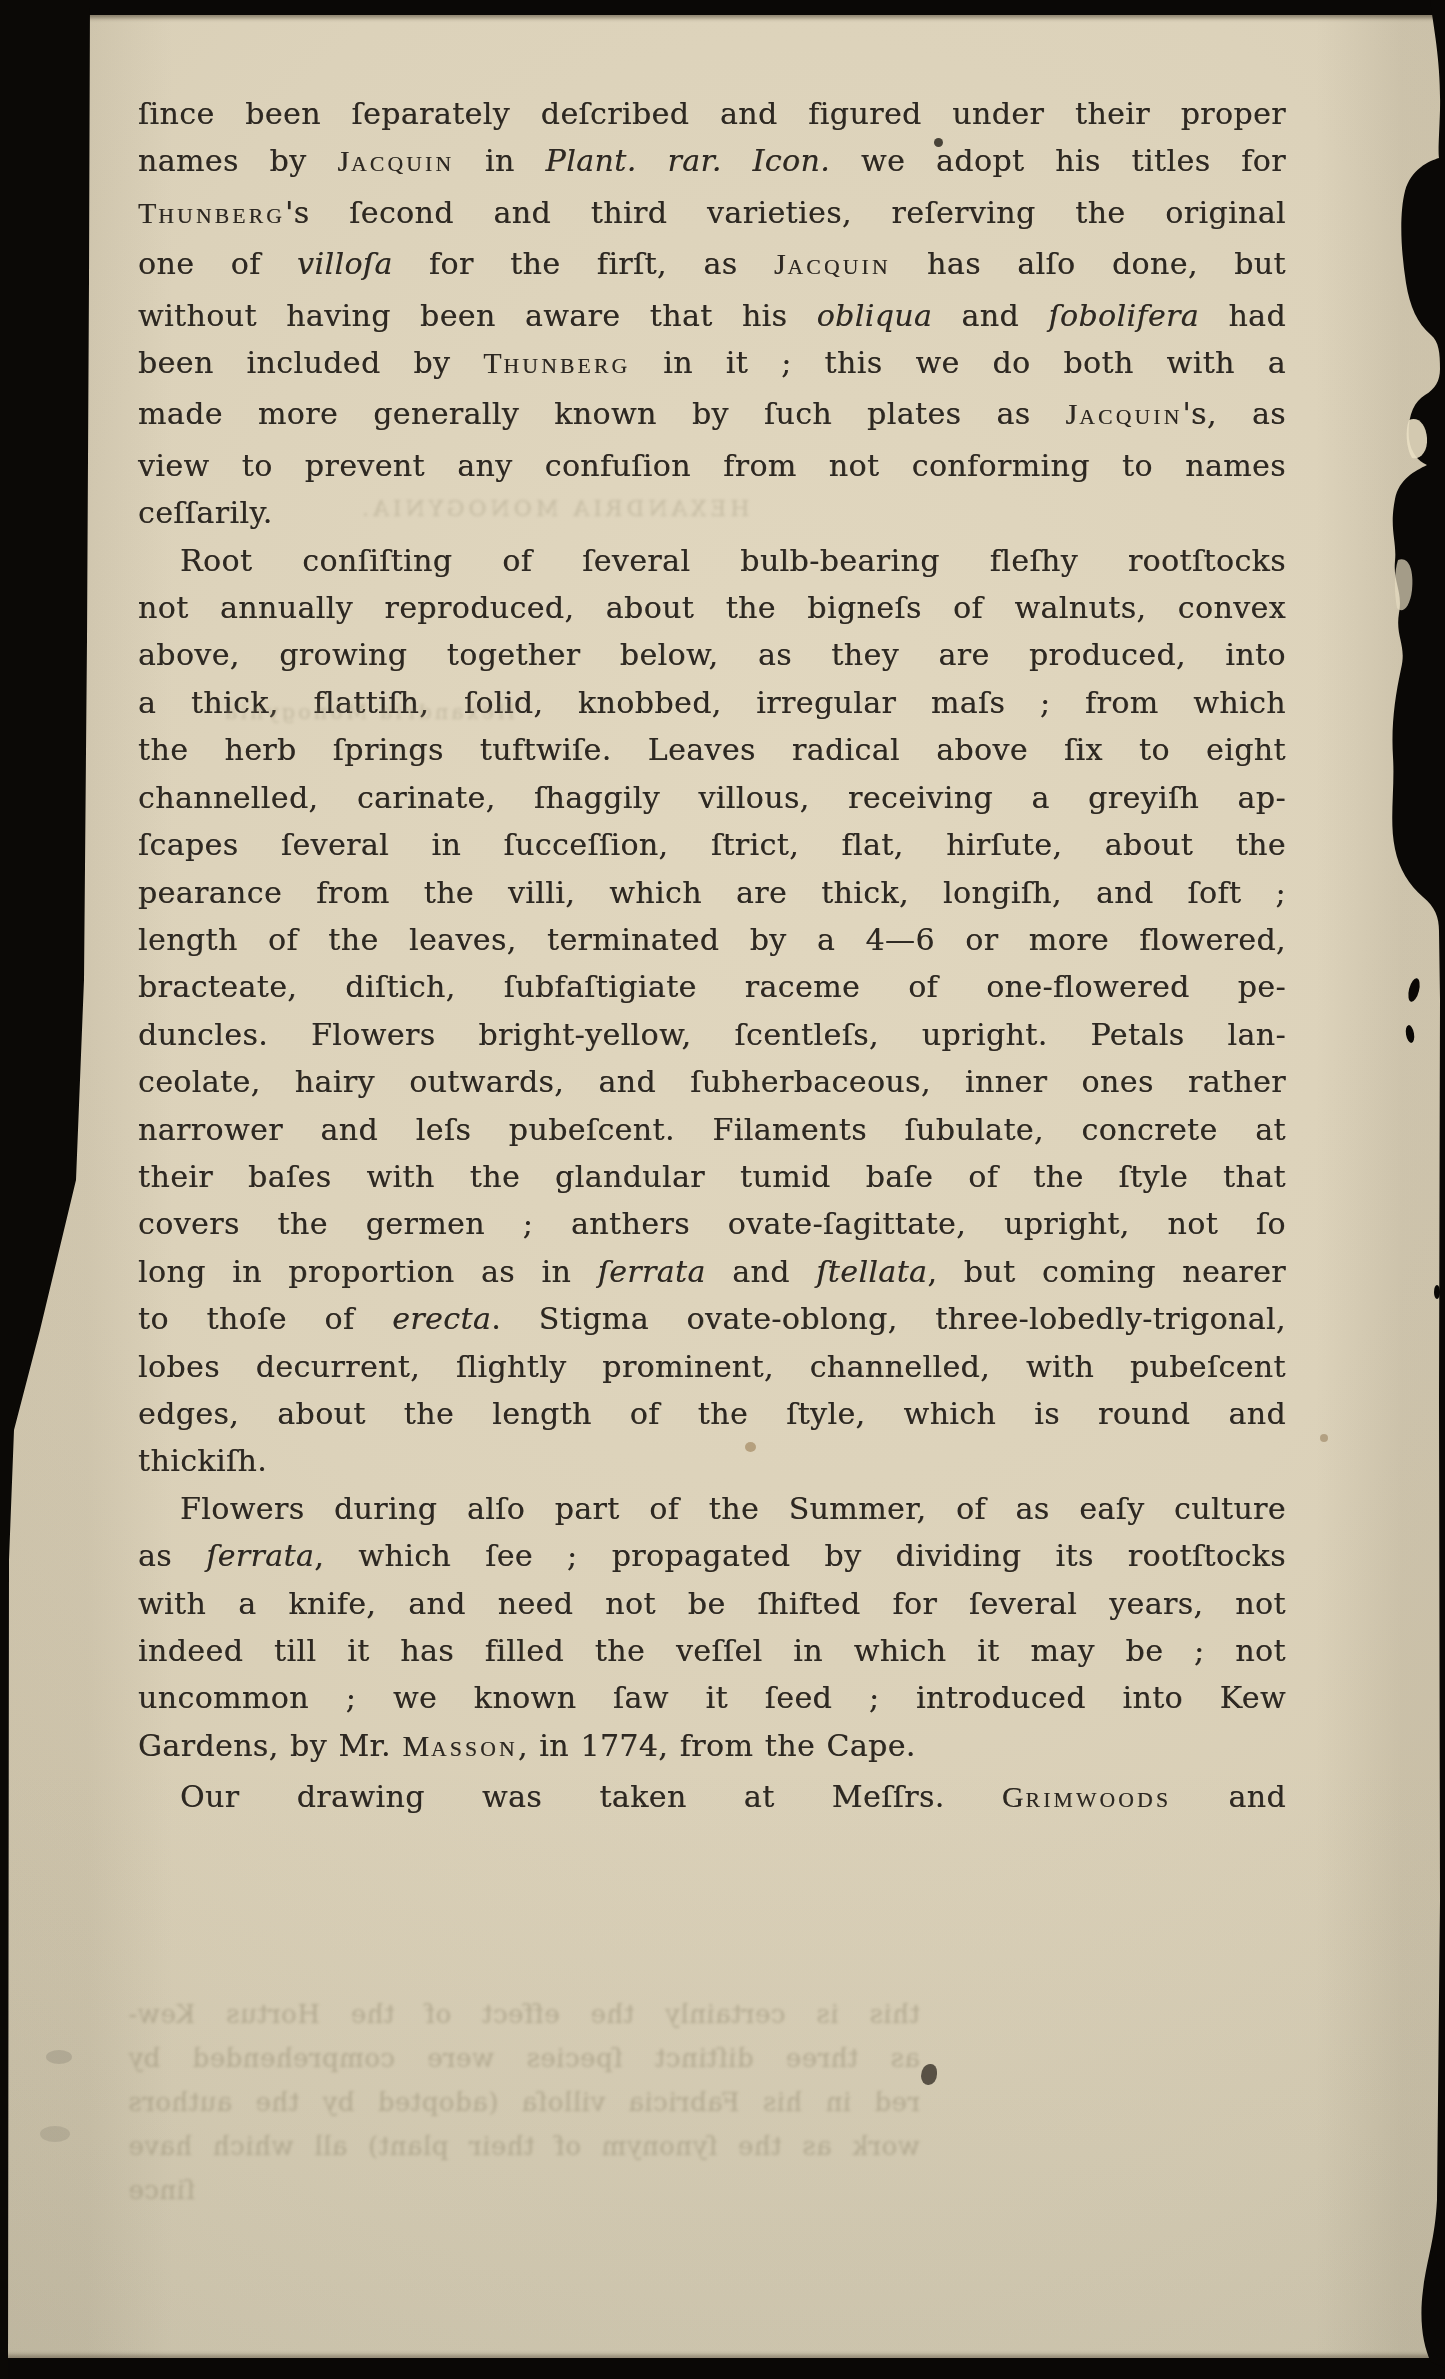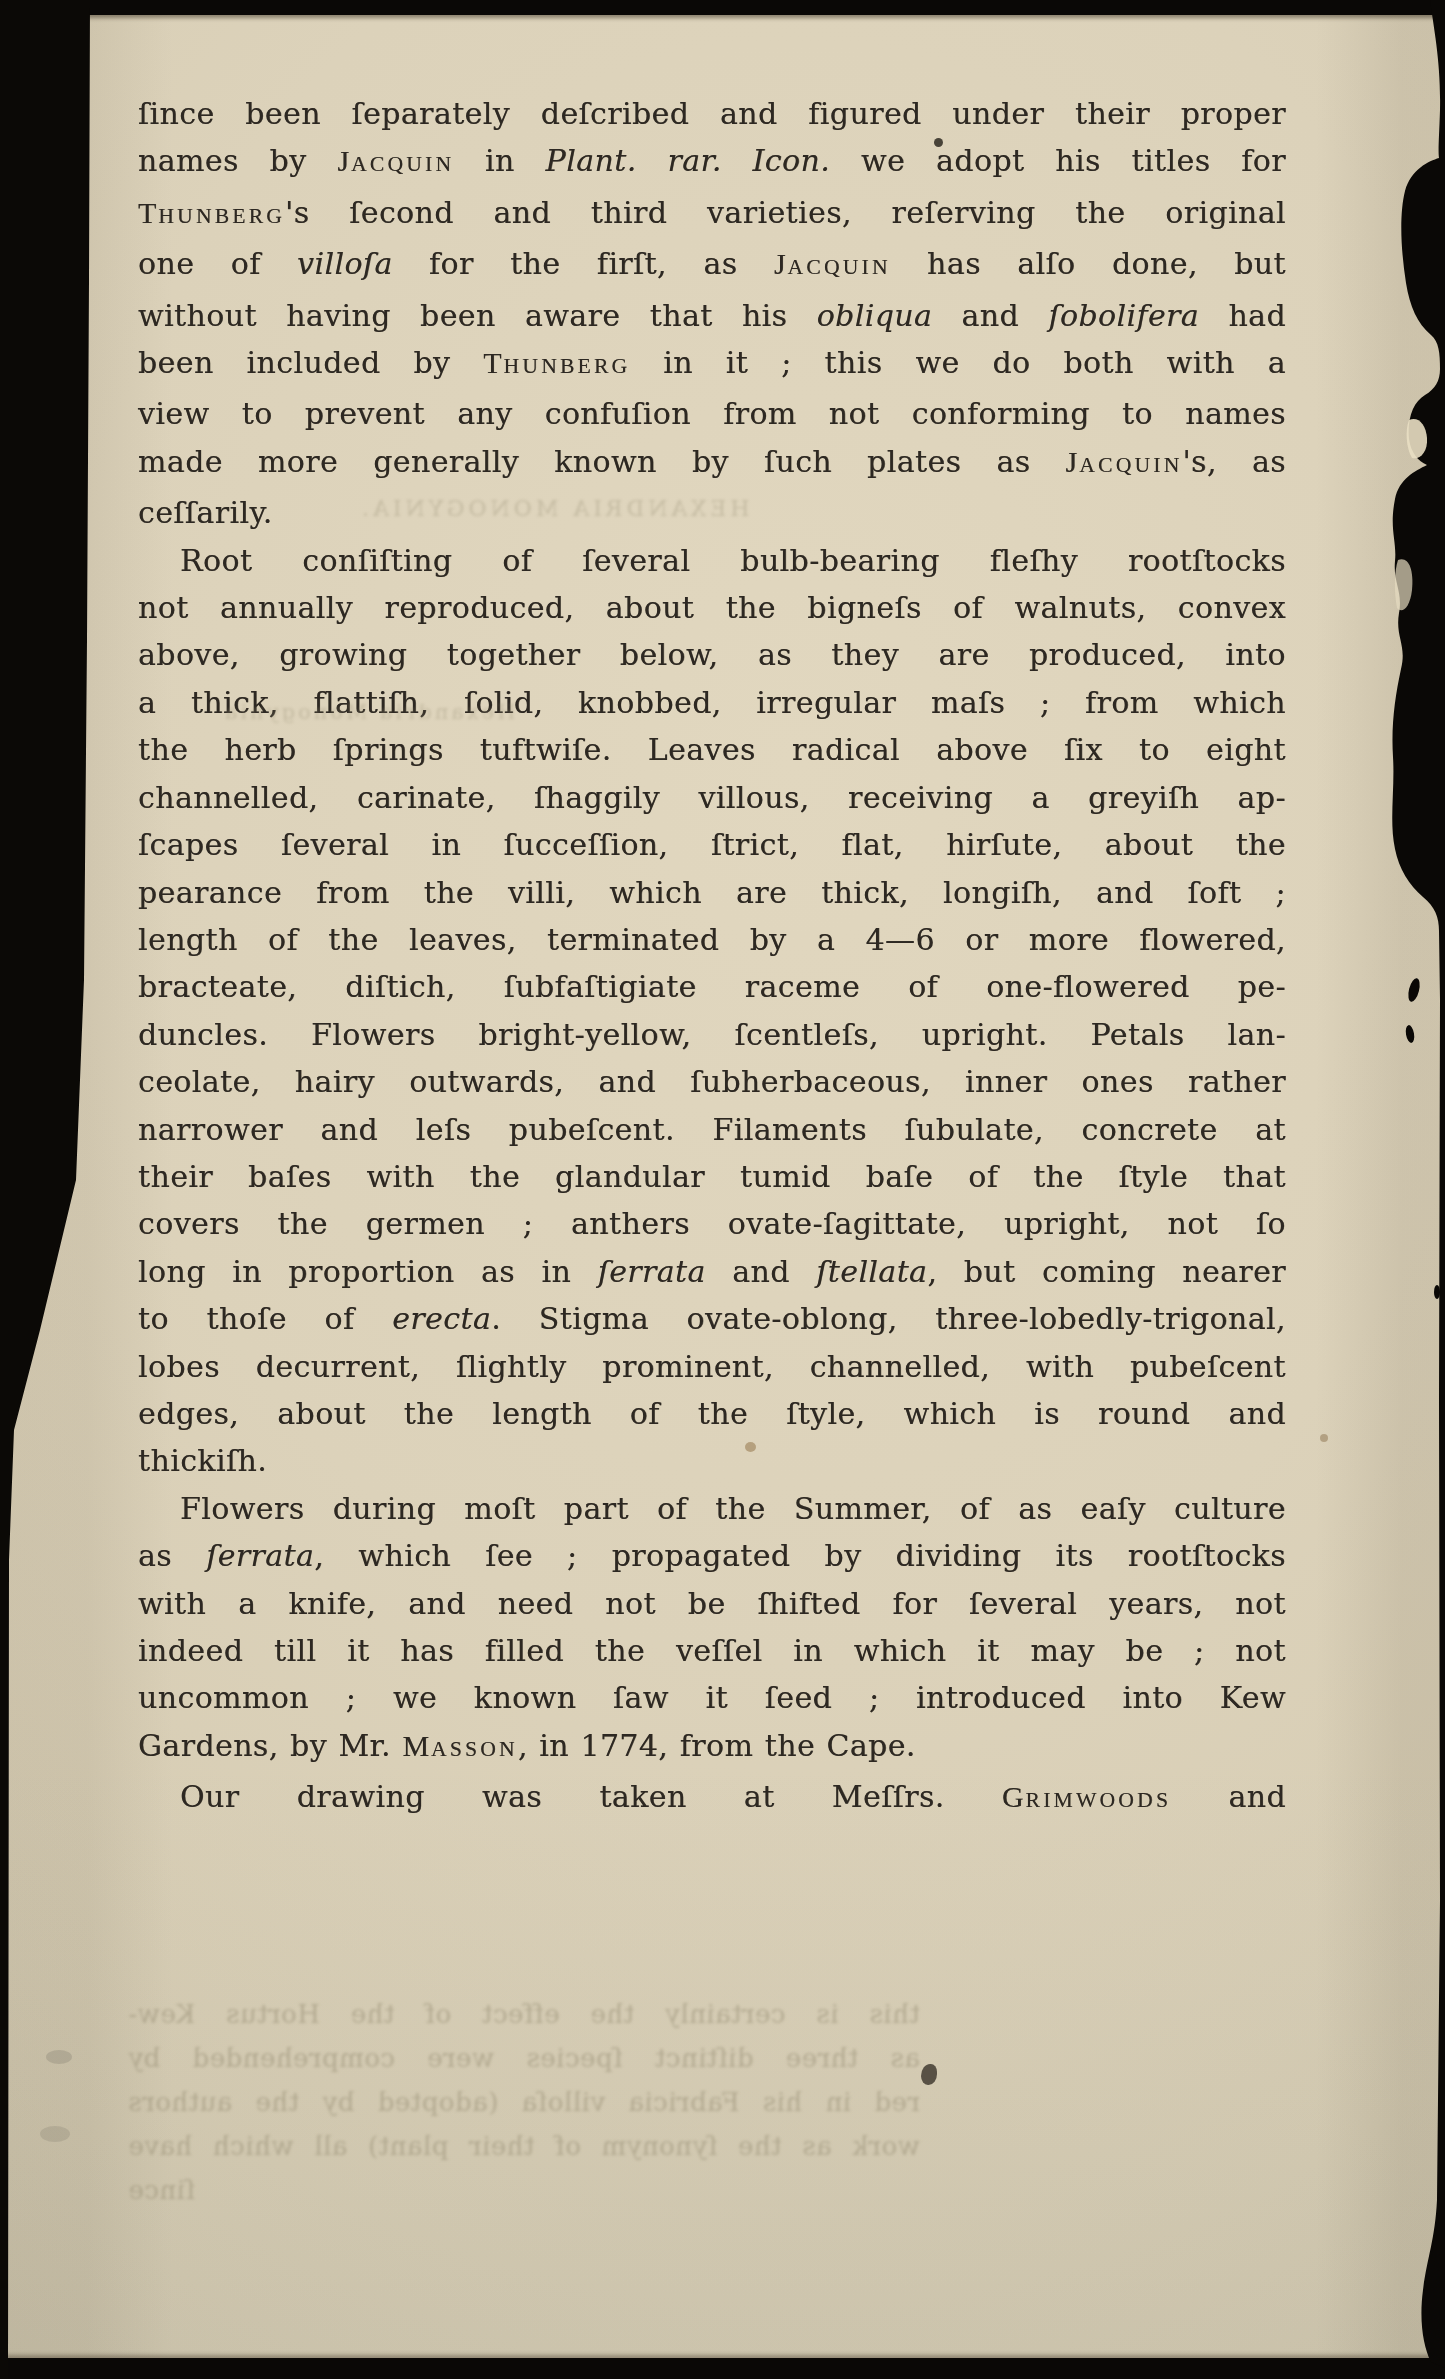--- a/index.html
+++ b/index.html
@@ -81,22 +81,22 @@
 </svg>
 
 <div class="text-block" id="text-block">
     <div>
       <div class="line"><span>ſince been ſeparately deſcribed and figured under their proper</span></div>
       <div class="line"><span>names by </span><span class="sc"><span>J</span><span class="sc-rest">ACQUIN</span></span><span> in </span><span class="i">Plant. rar. Icon.</span><span> we adopt his titles for</span></div>
       <div class="line"><span class="sc"><span>T</span><span class="sc-rest">HUNBERG</span></span><span>'s ſecond and third varieties, reſerving the original</span></div>
       <div class="line"><span>one of </span><span class="i">villoſa</span><span> for the firſt, as </span><span class="sc"><span>J</span><span class="sc-rest">ACQUIN</span></span><span> has alſo done, but</span></div>
       <div class="line"><span>without having been aware that his </span><span class="i">obliqua</span><span> and </span><span class="i">ſobolifera</span><span> had</span></div>
       <div class="line"><span>been included by </span><span class="sc"><span>T</span><span class="sc-rest">HUNBERG</span></span><span> in it ; this we do both with a</span></div>
+      <div class="line"><span>made more generally known by ſuch plates as </span><span class="sc"><span>J</span><span class="sc-rest">ACQUIN</span></span><span>'s, as</span></div>
       <div class="line"><span>view to prevent any confuſion from not conforming to names</span></div>
-      <div class="line"><span>made more generally known by ſuch plates as </span><span class="sc"><span>J</span><span class="sc-rest">ACQUIN</span></span><span>'s, as</span></div>
       <div class="line last"><span>ceſſarily.</span></div>
     </div>
     <div>
       <div class="line indent"><span>Root conſiſting of ſeveral bulb-bearing fleſhy rootſtocks</span></div>
       <div class="line"><span>not annually reproduced, about the bigneſs of walnuts, convex</span></div>
       <div class="line"><span>above, growing together below, as they are produced, into</span></div>
       <div class="line"><span>a thick, flattiſh, ſolid, knobbed, irregular maſs ; from which</span></div>
       <div class="line"><span>the herb ſprings tuftwiſe. Leaves radical above ſix to eight</span></div>
       <div class="line"><span>channelled, carinate, ſhaggily villous, receiving a greyiſh ap-</span></div>
       <div class="line"><span>ſcapes ſeveral in ſucceſſion, ſtrict, flat, hirſute, about the</span></div>
@@ -108,21 +108,21 @@
       <div class="line"><span>narrower and leſs pubeſcent. Filaments ſubulate, concrete at</span></div>
       <div class="line"><span>their baſes with the glandular tumid baſe of the ſtyle that</span></div>
       <div class="line"><span>covers the germen ; anthers ovate-ſagittate, upright, not ſo</span></div>
       <div class="line"><span>long in proportion as in </span><span class="i">ſerrata</span><span> and </span><span class="i">ſtellata</span><span>, but coming nearer</span></div>
       <div class="line"><span>to thoſe of </span><span class="i">erecta</span><span>. Stigma ovate-oblong, three-lobedly-trigonal,</span></div>
       <div class="line"><span>lobes decurrent, ſlightly prominent, channelled, with pubeſcent</span></div>
       <div class="line"><span>edges, about the length of the ſtyle, which is round and</span></div>
       <div class="line last"><span>thickiſh.</span></div>
     </div>
     <div>
-      <div class="line indent"><span>Flowers during moſt part of the Summer, of as eaſy culture</span></div>
+      <div class="line indent"><span>Flowers during alſo part of the Summer, of as eaſy culture</span></div>
       <div class="line"><span>as </span><span class="i">ſerrata</span><span>, which ſee ; propagated by dividing its rootſtocks</span></div>
       <div class="line"><span>with a knife, and need not be ſhifted for ſeveral years, not</span></div>
       <div class="line"><span>indeed till it has filled the veſſel in which it may be ; not</span></div>
       <div class="line"><span>uncommon ; we known ſaw it ſeed ; introduced into Kew</span></div>
       <div class="line last"><span>Gardens, by Mr. </span><span class="sc"><span>M</span><span class="sc-rest">ASSON</span></span><span>, in 1774, from the Cape.</span></div>
     </div>
     <div>
       <div class="line indent"><span>Our drawing was taken at Meſſrs. </span><span class="sc"><span>G</span><span class="sc-rest">RIMWOODS</span></span><span> and</span></div>
     </div>
   </div>

